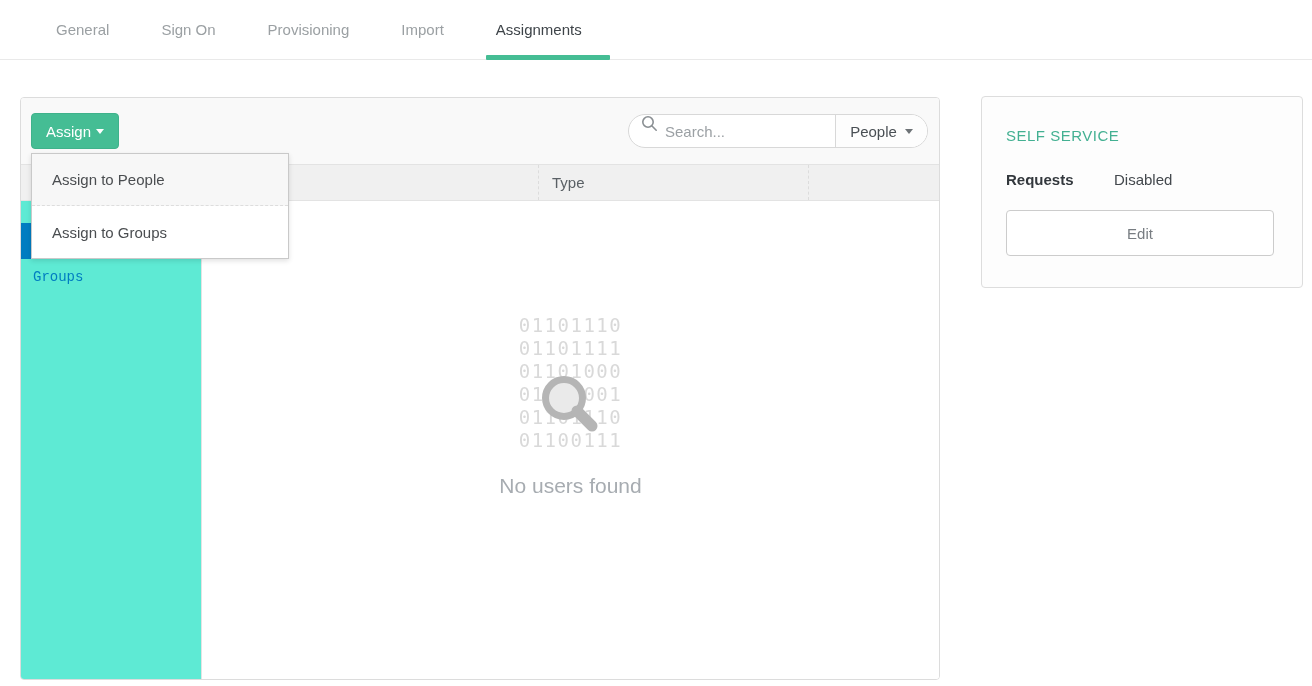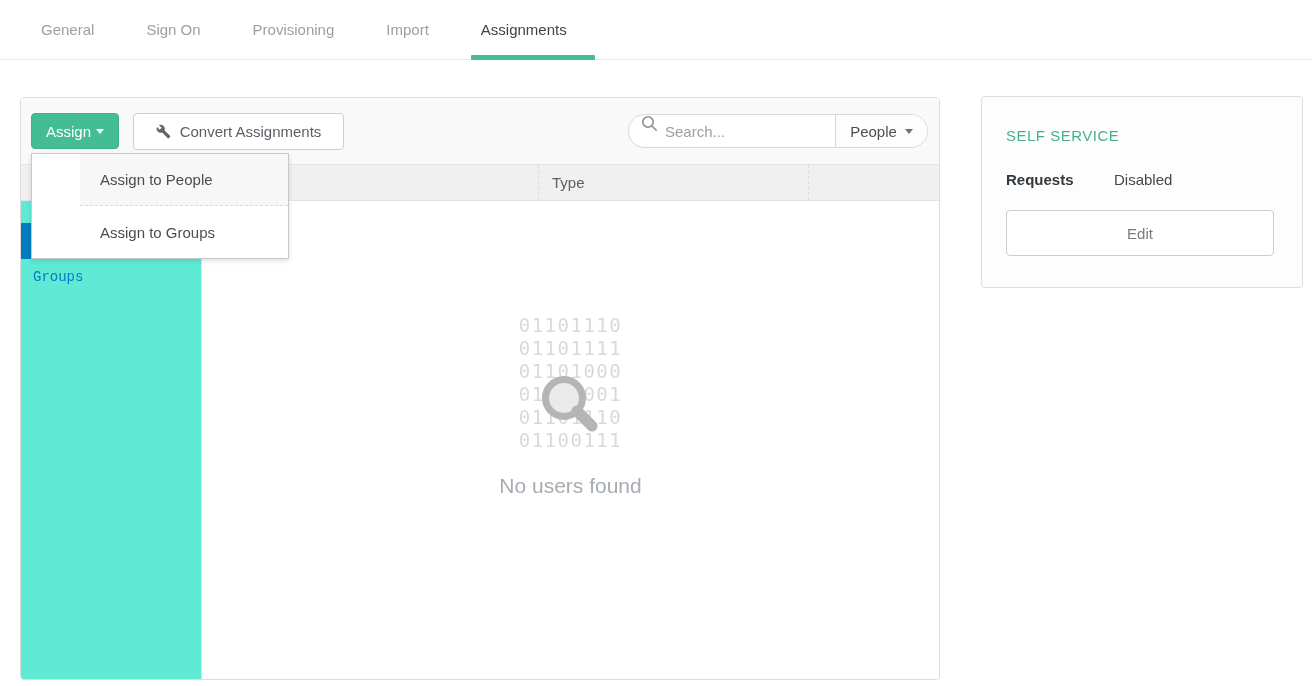--- a/index.html
+++ b/index.html
@@ -3,21 +3,21 @@
 <meta charset="utf-8">
 <style>
   * { margin:0; padding:0; box-sizing:border-box; }
   html,body { width:1312px; height:686px; background:#ffffff;
               font-family:"Liberation Sans", sans-serif; overflow:hidden; }
   .page { position:relative; width:1312px; height:686px; }
 
   
   .tabs { position:absolute; left:0; top:0; width:100%; height:60px;
           border-bottom:1px solid #e9e9e9; display:flex; align-items:center;
-          padding-left:41px; gap:52px; }
+          padding-left:56px; gap:52px; }
   .tab { position:relative; height:100%; display:flex; align-items:center;
          font-size:15px; color:#9ba0a3; cursor:pointer; white-space:nowrap; }
   .tab.active { color:#3e4449; }
   .tab.active::after { content:""; position:absolute; bottom:-1px; left:-10px;
          right:-28px; height:5px; background:#45bd94; border-radius:1px; }
 
   
   .main-panel { position:absolute; left:20px; top:97px; width:920px; height:583px;
          background:#ffffff; border:1px solid #dcdcdc; border-radius:4px; overflow:hidden; }
 
@@ -67,21 +67,21 @@
   .binary { position:relative; margin-top:113px;
          font-family:"DejaVu Sans Mono", monospace; font-size:19px; line-height:23px;
          letter-spacing:1.5px; color:#d9d9d9; }
   .big-magnifier { position:absolute; left:326px; top:54px; }
   .no-users { margin-top:22px; font-size:21px; color:#a7acb1; }
 
   .assign-menu { position:absolute; left:10px; top:55px; width:258px;
          background:#ffffff; border:1px solid #c9c9c9;
          box-shadow:0 2px 5px rgba(0,0,0,0.12); z-index:10; }
   .menu-item { height:52px; display:flex; align-items:center; padding-left:20px;
-         font-size:15px; color:#4a4d50; cursor:pointer; background:#ffffff;margin-left:48px; }
+         font-size:15px; color:#4a4d50; cursor:pointer; background:#ffffff; }
   .menu-item.hover { background:#f7f7f7; border-bottom:1px dashed #dddddd; }
 
   
   .self-service { position:absolute; left:981px; top:96px; width:322px; height:192px;
          background:#fdfdfd; border:1px solid #dddddd; border-radius:4px; }
   .ss-title { position:absolute; left:24px; top:22px; font-size:15px;
          letter-spacing:0.5px; color:#43b092;margin-top:8px; }
   .ss-row { position:absolute; left:24px; top:74px; width:274px; display:flex; }
   .ss-label { font-weight:bold; color:#33383d; font-size:15px; width:108px; }
   .ss-value { color:#43484d; font-size:15px; }
@@ -101,26 +101,20 @@
     <div class="tab">Import</div>
     <div class="tab active">Assignments</div>
   </header>
 
   <section class="main-panel">
 
     <div class="toolbar">
       <button class="btn-assign">
         <span>Assign</span>
         <span class="caret"></span>
-      </button>
-      <button class="btn-convert">
-        <svg class="wrench" viewBox="0 0 24 24">
-          <path d="M22.7 19l-9.1-9.1c.9-2.3.4-5-1.5-6.9-2-2-5-2.4-7.4-1.3L9 6 6 9 1.6 4.7C.4 7.1.9 10.1 2.9 12.1c1.9 1.9 4.6 2.4 6.9 1.5l9.1 9.1c.4.4 1 .4 1.4 0l2.3-2.3c.5-.4.5-1.1.1-1.4z"></path>
-        </svg>
-        <span>Convert Assignments</span>
       </button>
 
       <div class="search-combo">
         <div class="search-seg">
           <svg width="17" height="17" viewBox="0 0 17 17">
             <circle cx="7" cy="7" r="5.2" fill="none" stroke="#8a8f93" stroke-width="1.6"></circle>
             <line x1="11" y1="11" x2="15.2" y2="15.2" stroke="#8a8f93" stroke-width="1.6" stroke-linecap="round"></line>
           </svg>
           <input type="text" placeholder="Search..." style="">
         </div>

